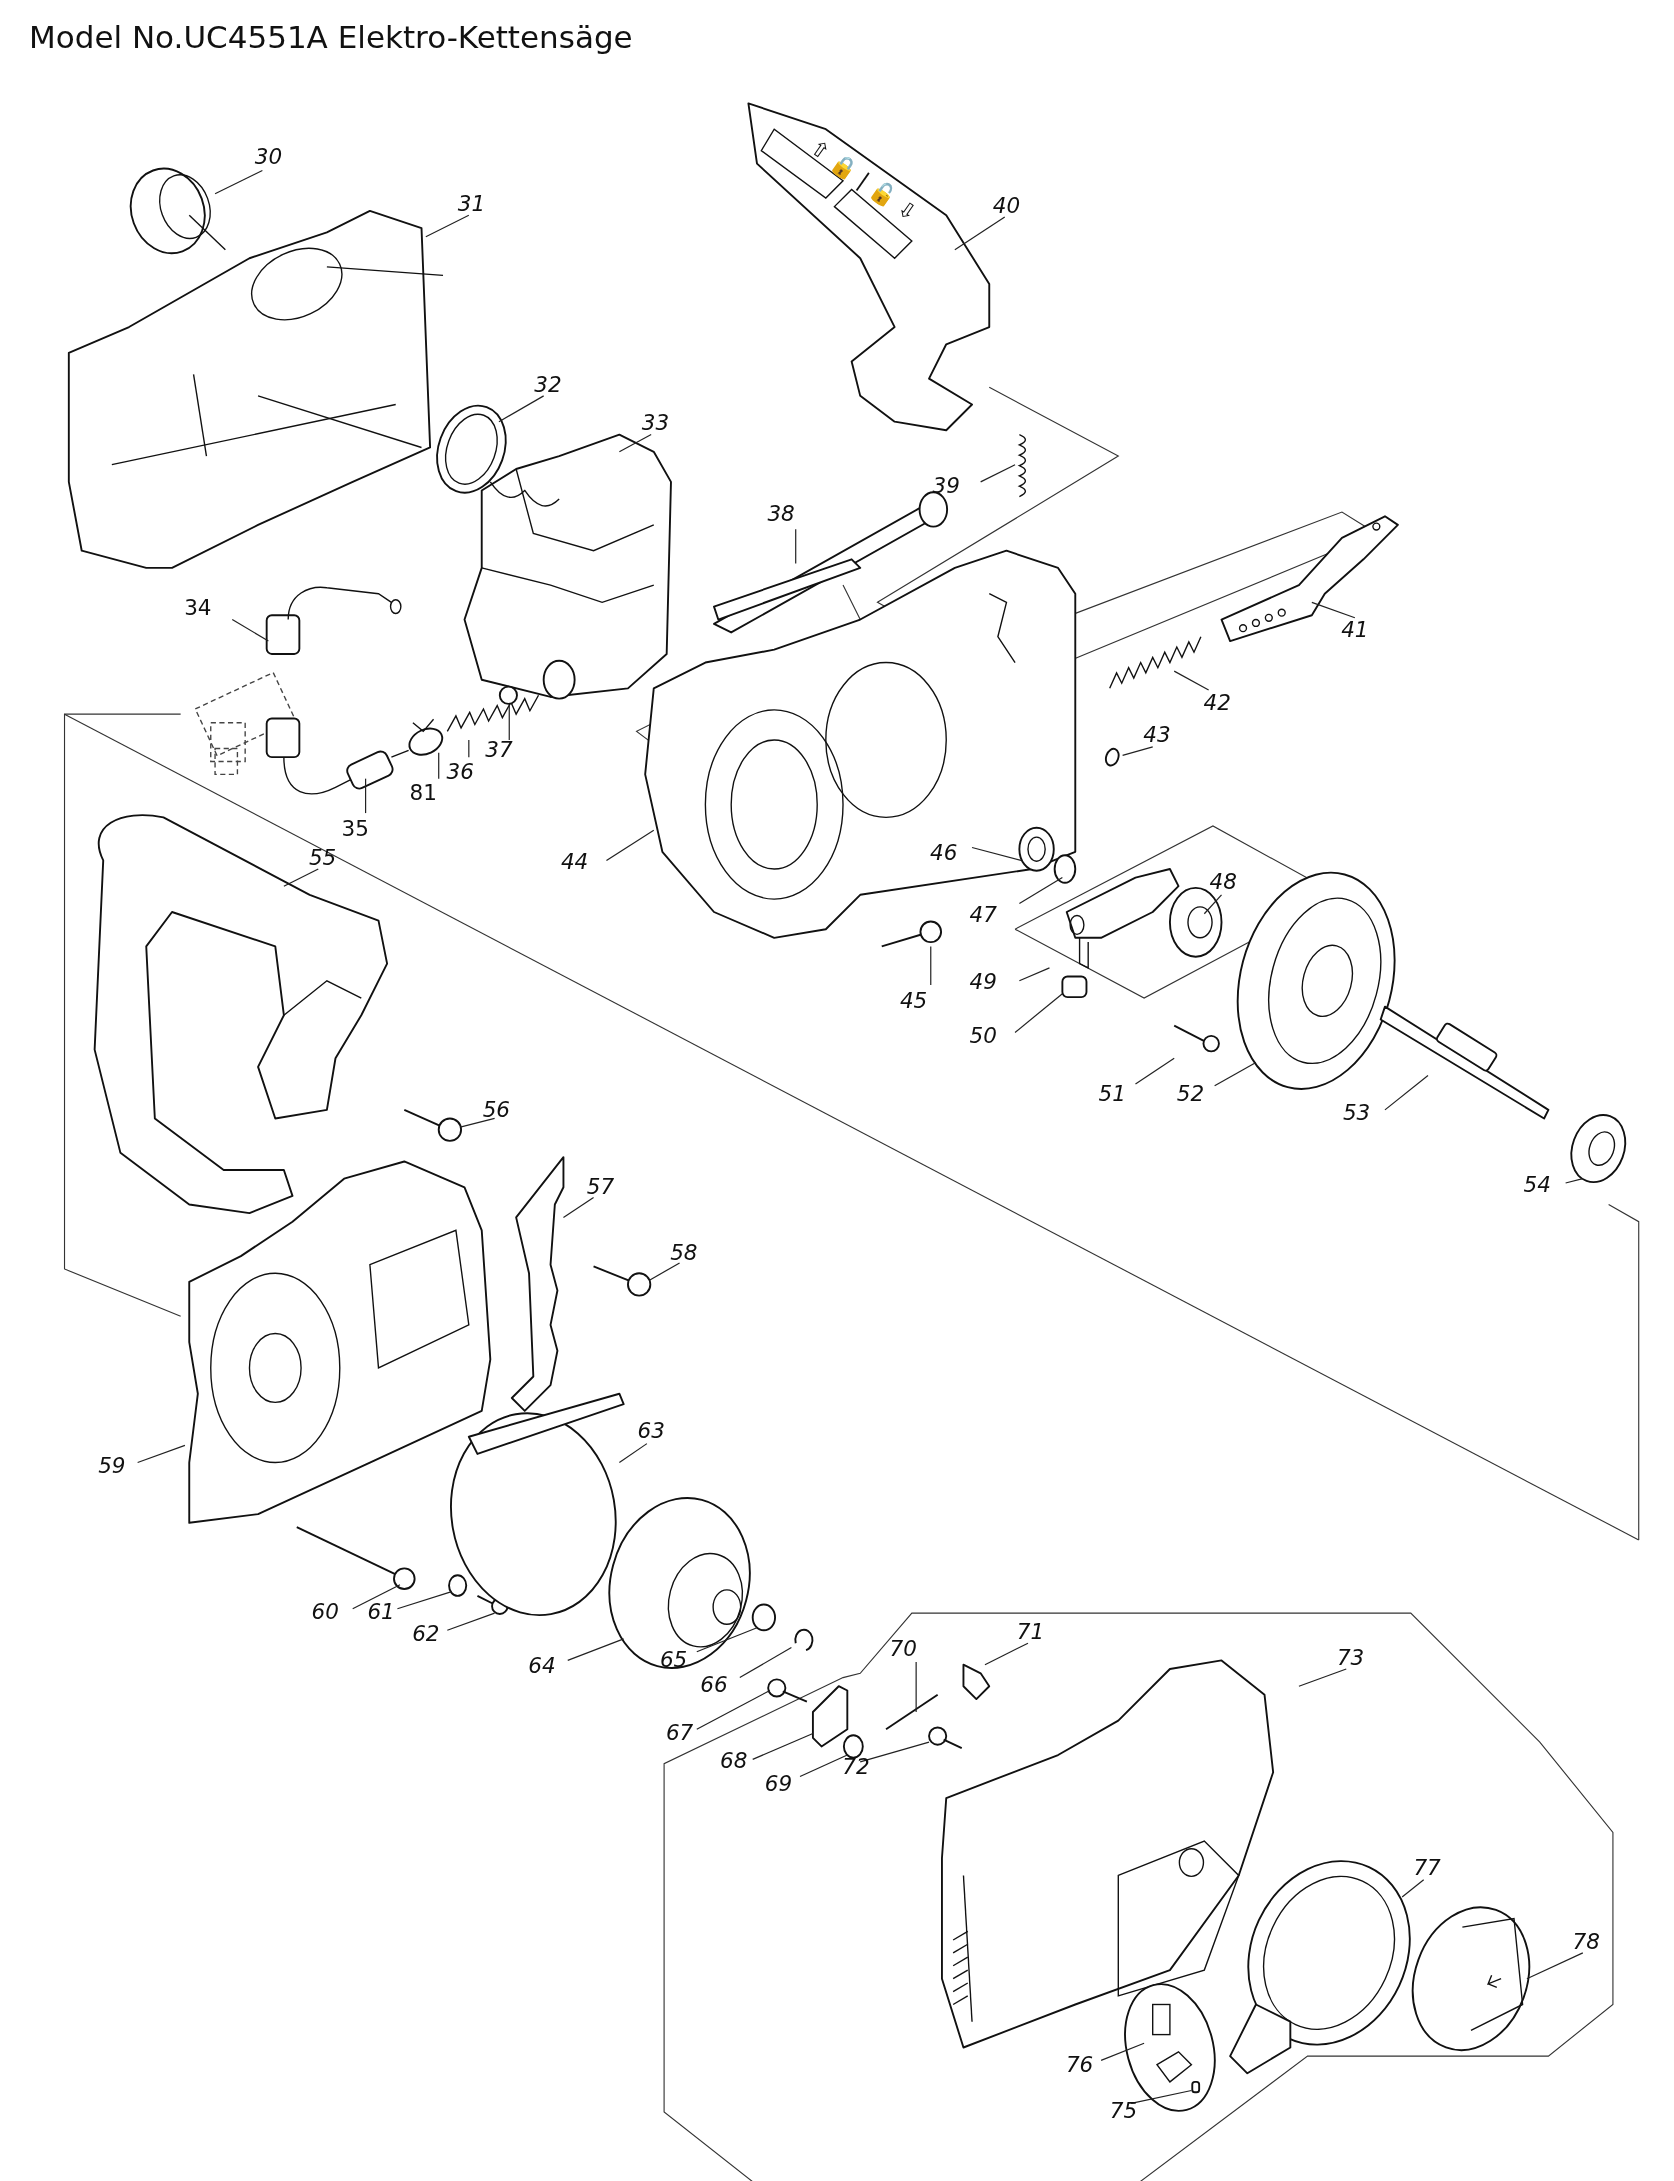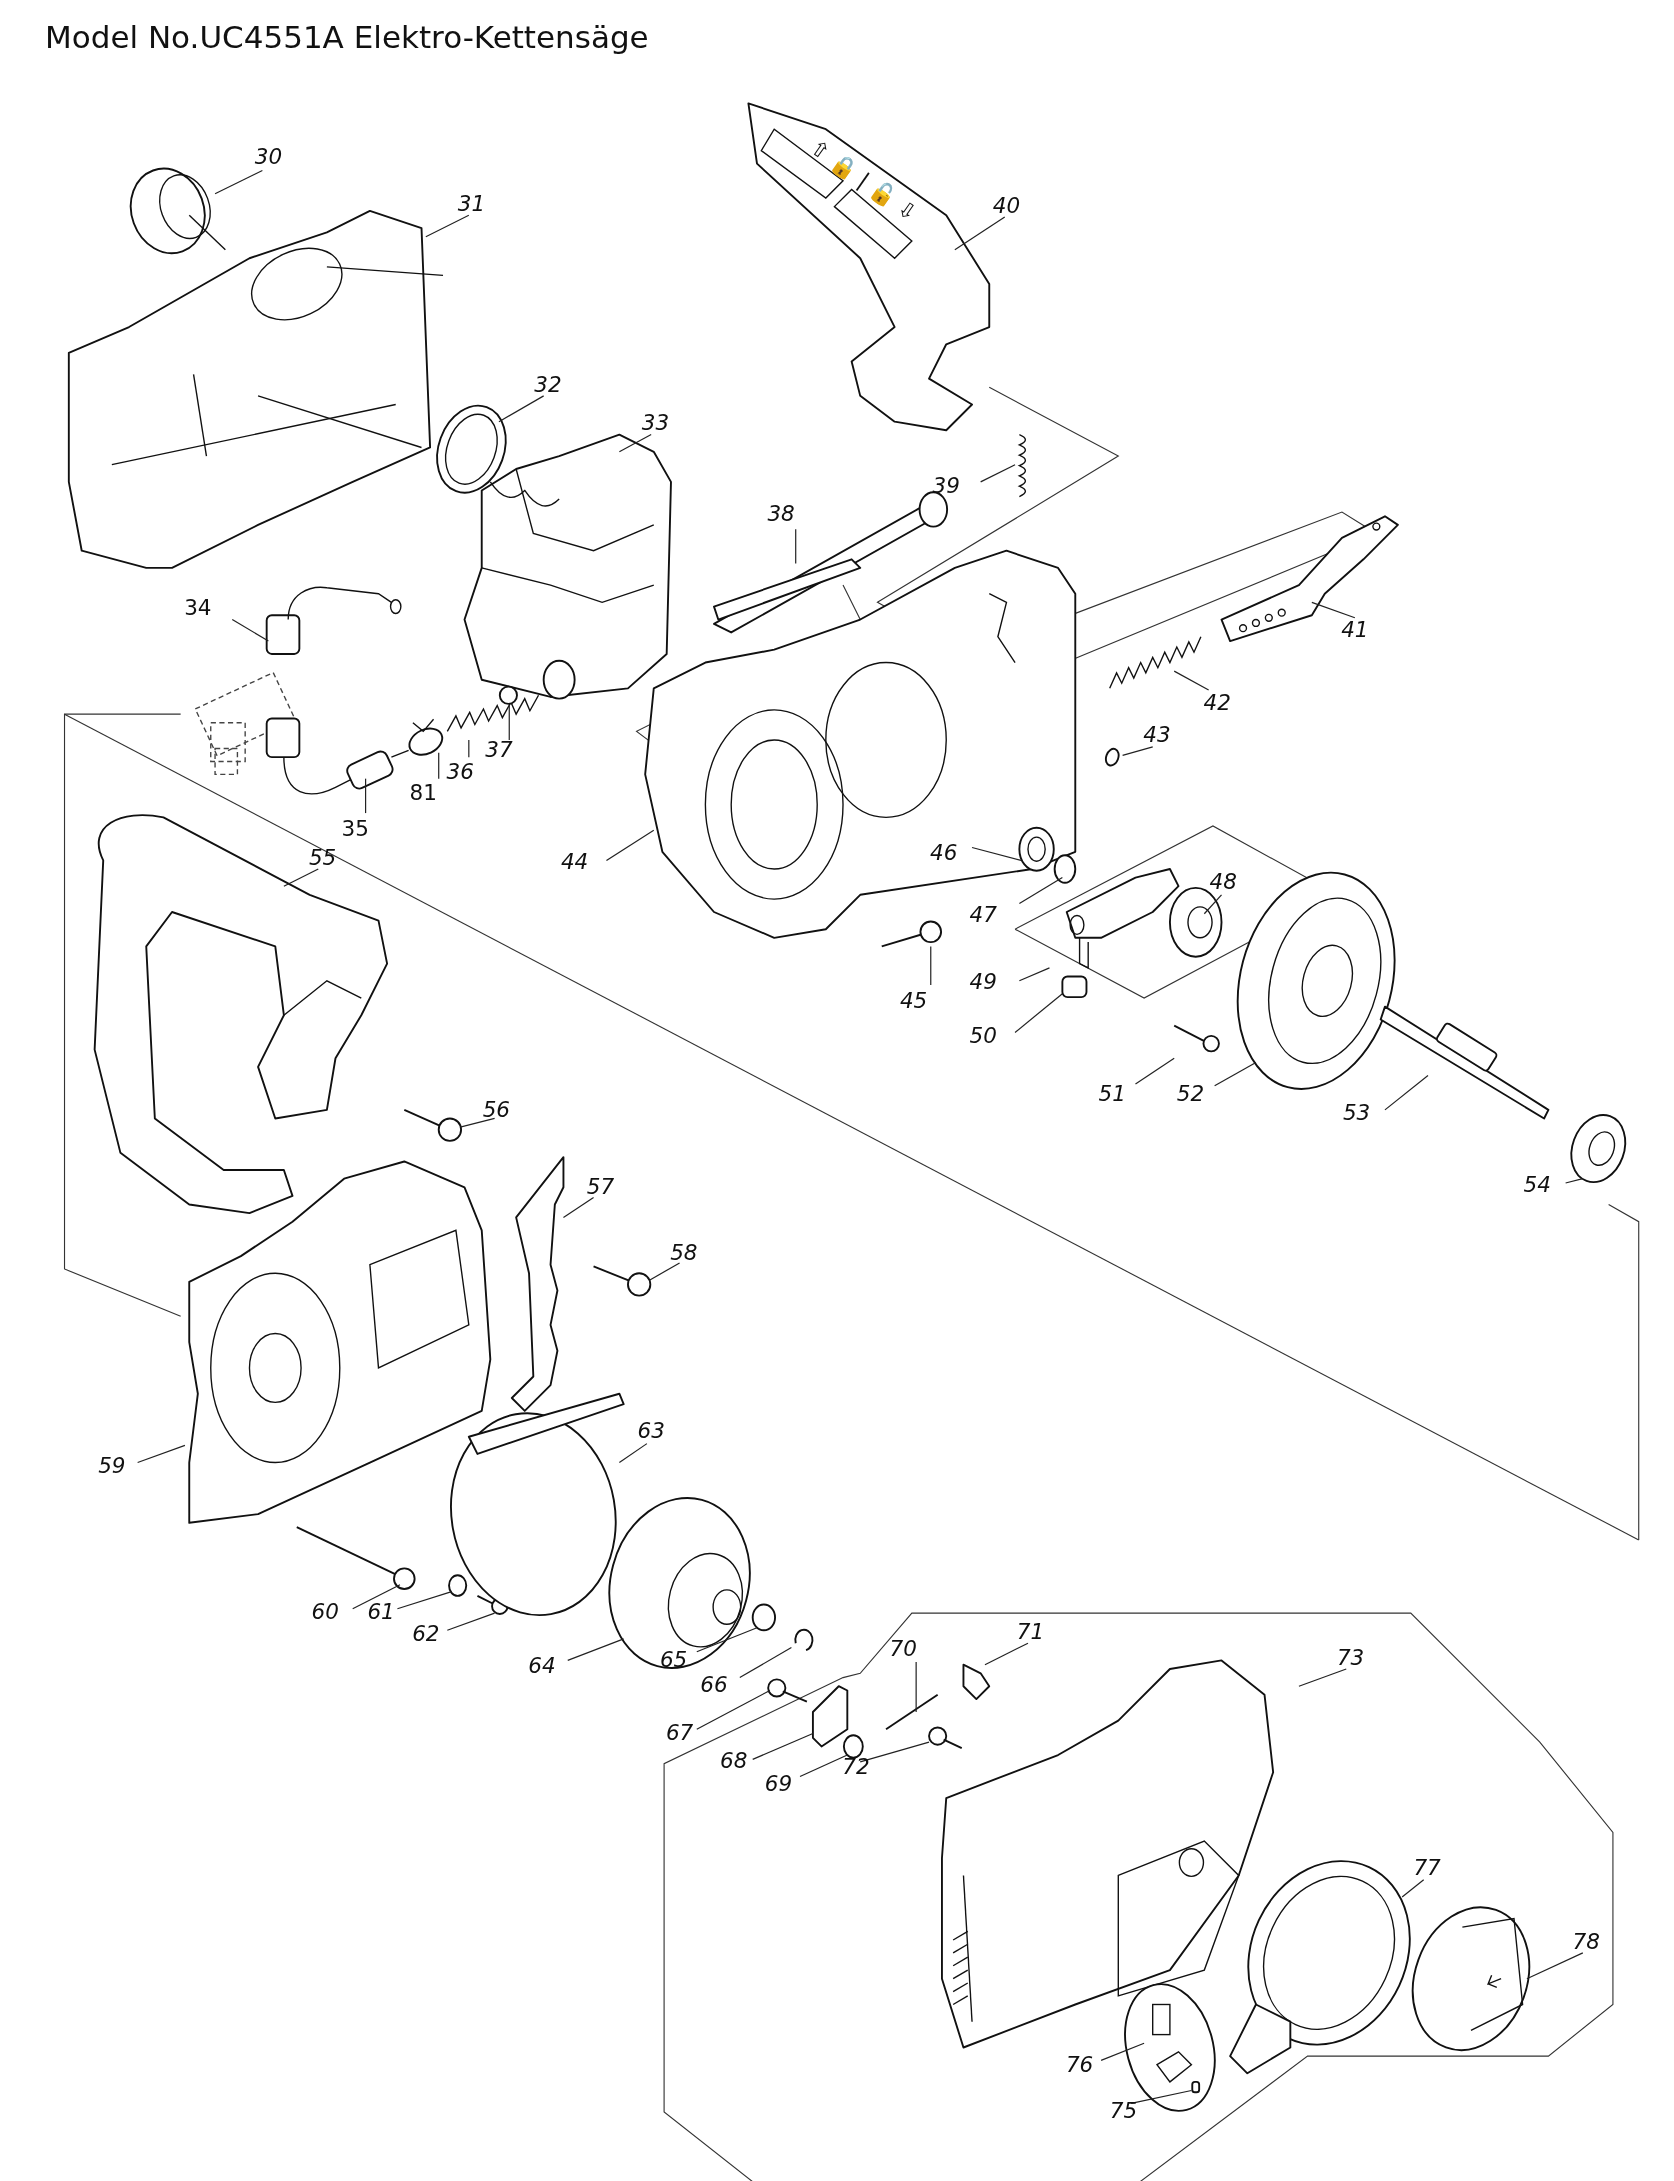--- a/index.html
+++ b/index.html
@@ -1,17 +1,17 @@
 <!DOCTYPE html>
 <html style="font-size:13.8px"><head>
 <meta charset="utf-8">
 <style>
   html, body { margin: 0; padding: 0; background: #ffffff; }
   body { width: 1674px; height: 2181px; position: relative; overflow: hidden; font-family: "DejaVu Sans", sans-serif; }
-  .title { position: absolute; left: 29px; top: 19px; font-size: 31px; color: #111; font-family: "DejaVu Sans", sans-serif; letter-spacing: 0px; margin-left: 16px; }
+  .title { position: absolute; left: 29px; top: 19px; font-size: 31px; color: #111; font-family: "DejaVu Sans", sans-serif; letter-spacing: 0px; }
   svg#diagram { position: absolute; left: 0; top: 0; }
   .part { fill: #ffffff; stroke: #111; stroke-width: 2.2; stroke-linejoin: round; }
   .part-thin { fill: none; stroke: #111; stroke-width: 1.6; }
   .dash { fill: none; stroke: #444; stroke-width: 1.6; stroke-dasharray: 6 4; }
   .leader { stroke: #222; stroke-width: 1.4; fill: none; }
   .guide { stroke: #333; stroke-width: 1.3; fill: none; }
   .label { font-family: "DejaVu Sans", sans-serif; font-style: italic; font-size: 25px; fill: #111; }
   .label.upright { font-style: normal; }
 </style>
 </head>

